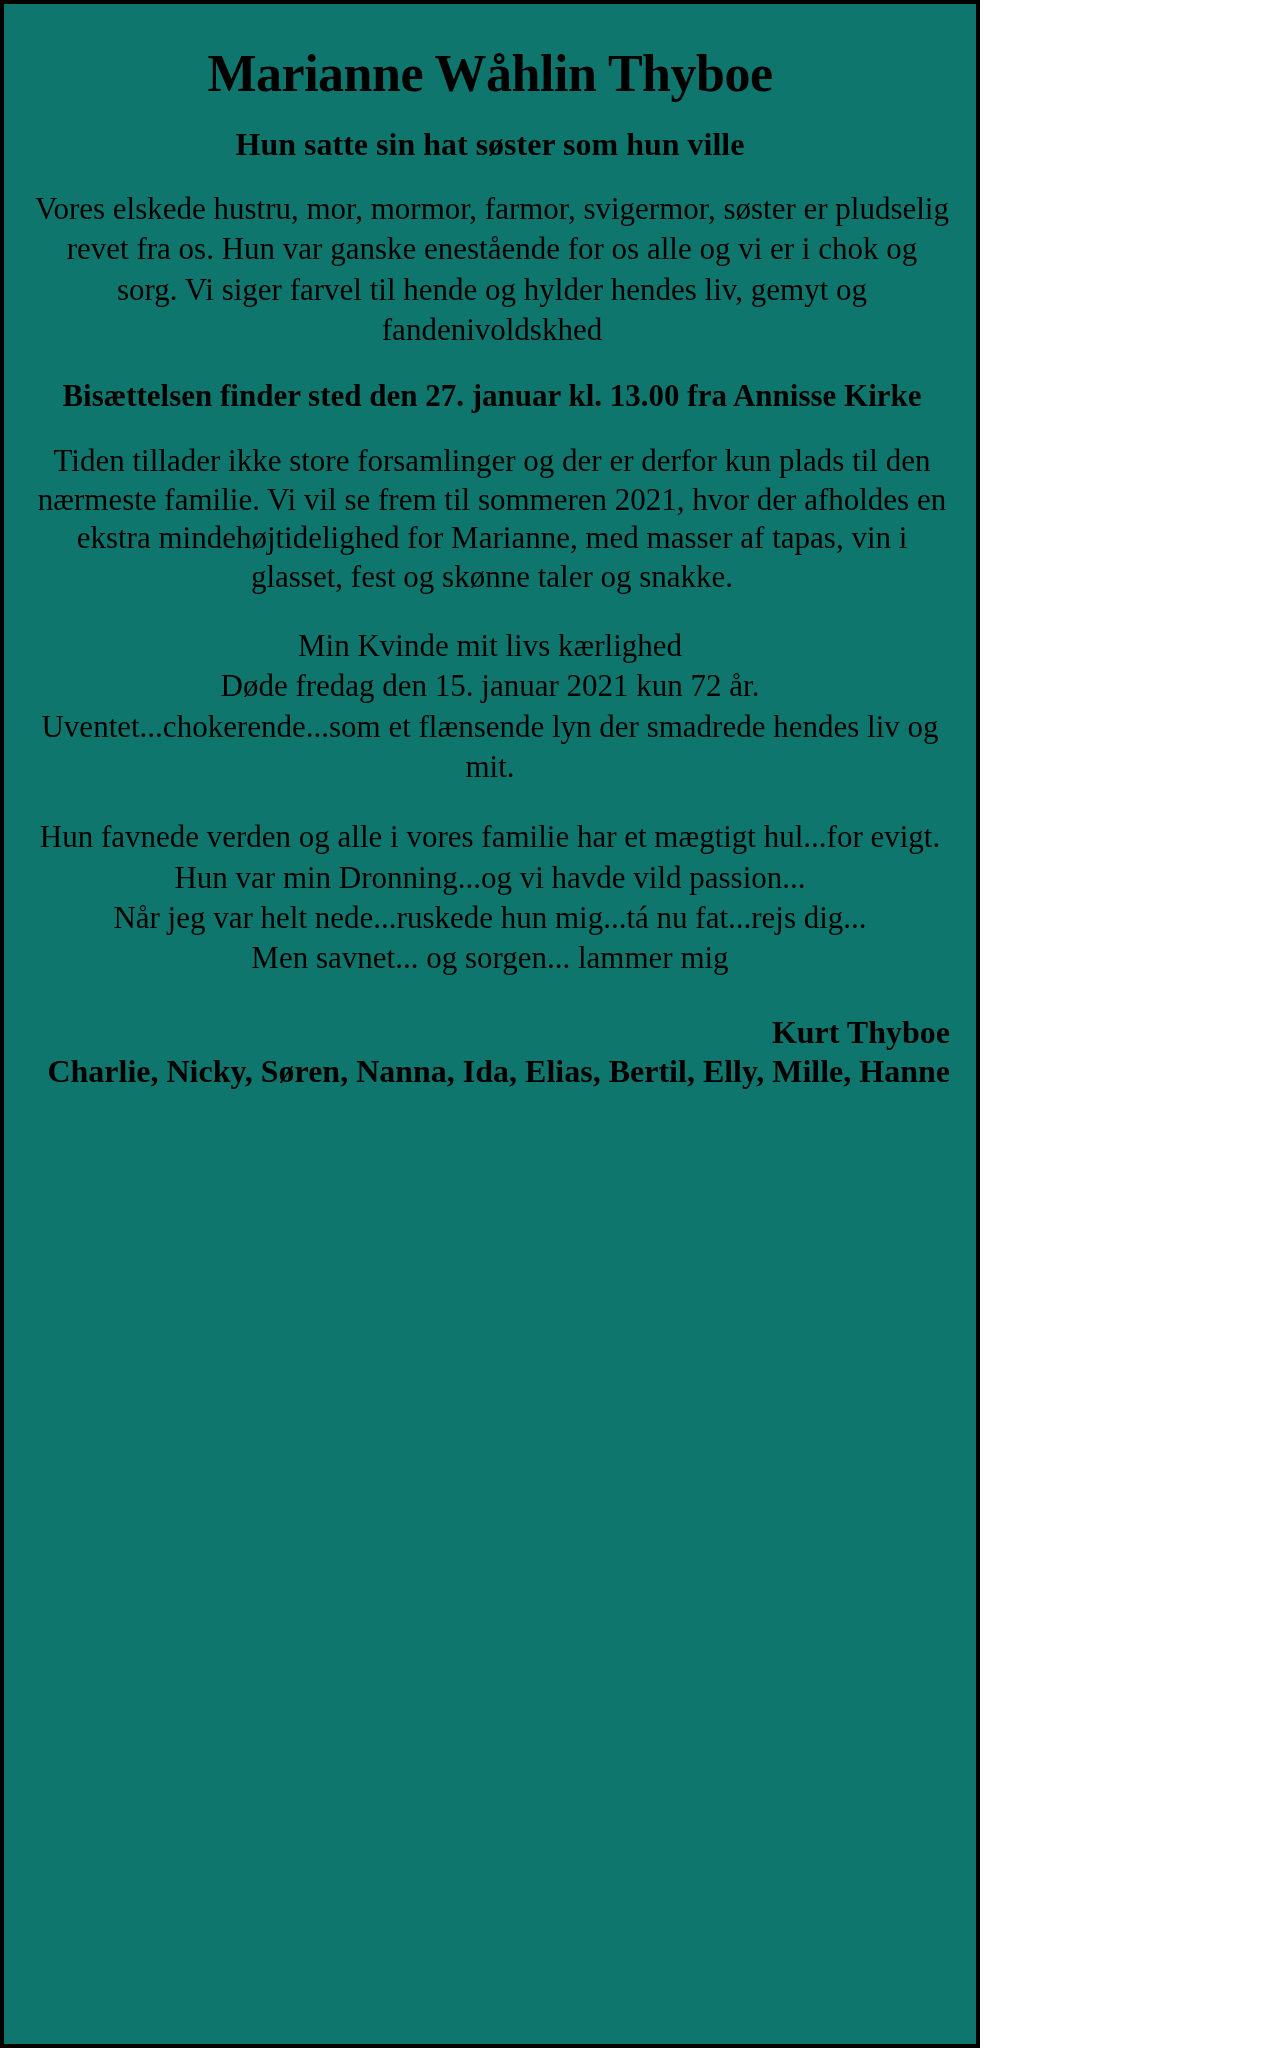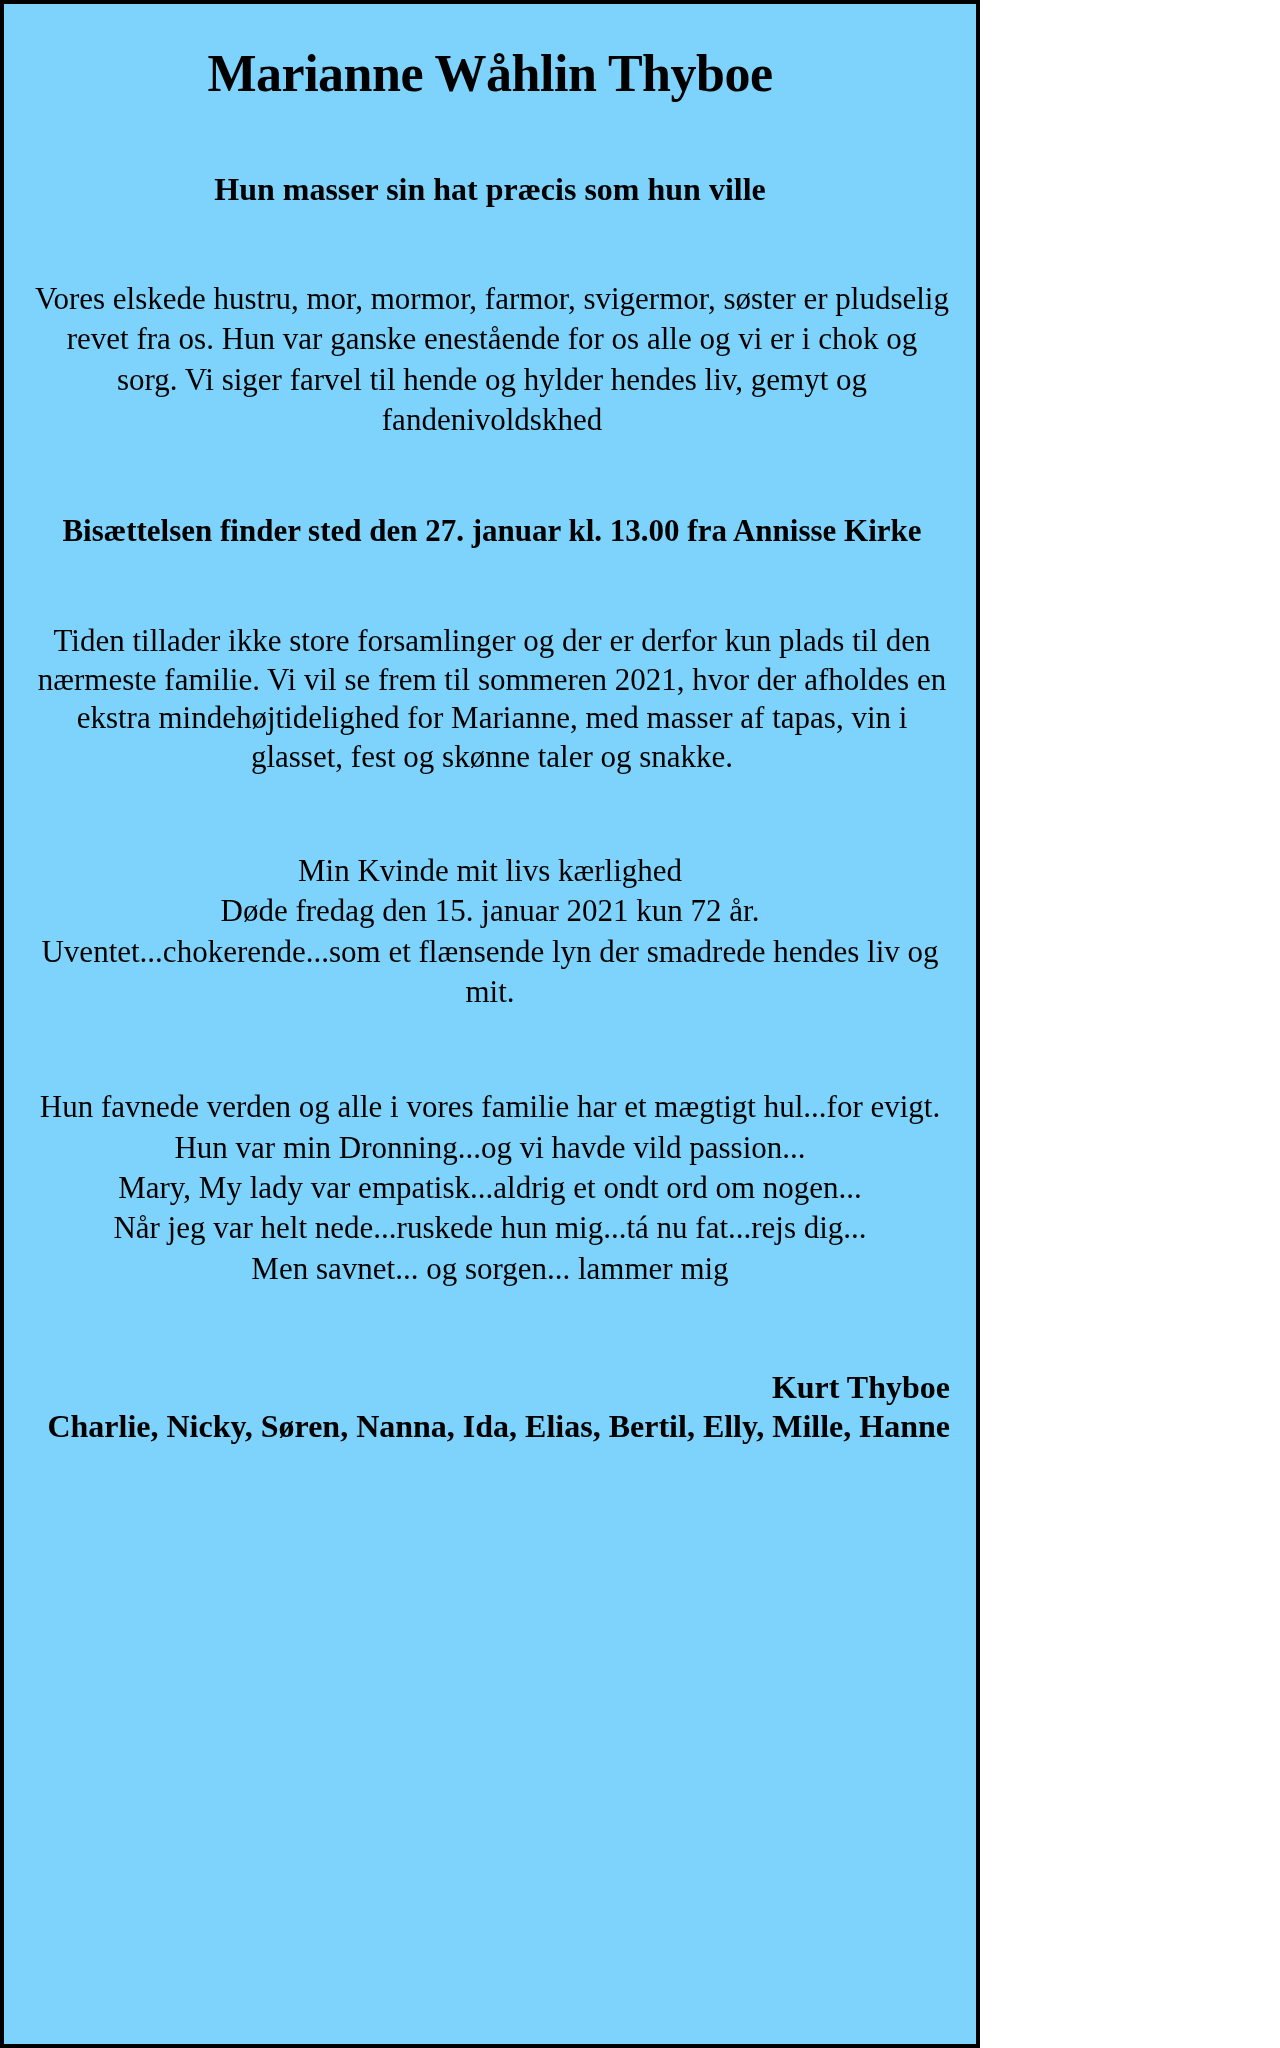--- a/index.html
+++ b/index.html
@@ -12,26 +12,25 @@
     width: 1280px;
     font-family: "Liberation Serif", "DejaVu Serif", serif;
     color: #000000;
     -webkit-font-smoothing: none;
   }
   .notice-frame {
     box-sizing: border-box;
     width: 980px;
     min-height: 2048px;
     margin: 0;
-    background: #7dd3fc;
+    background: #0f766e;
     border: 4px solid #000000;
     padding: 26px 26px 40px 26px;
     display: flex;
     flex-direction: column;
-    gap: 45px;
   }
   .deceased-name {
     text-align: center;
     font-weight: bold;
     font-size: 52px;
     line-height: 1.08;
     letter-spacing: -0.5px;
     margin: 16px 0 0 0;
     padding: 0;
   }
@@ -78,38 +77,37 @@
     min-height: 18px;
   }
 </style>
 </head>
 <body>
 
 <div class="notice-frame">
 
   <h1 class="deceased-name">Marianne Wåhlin Thyboe</h1>
 
-  <h2 class="epitaph">Hun masser sin hat præcis som hun ville</h2>
+  <h2 class="epitaph">Hun satte sin hat søster som hun ville</h2>
 
   <p class="para">Vores elskede hustru, mor, mormor, farmor, svigermor, søster er pludselig revet fra os. Hun var ganske enestående for os alle og vi er i chok og sorg. Vi siger farvel til hende og hylder hendes liv, gemyt og fandenivoldskhed</p>
 
   <p class="para bold">Bisættelsen finder sted den 27. januar kl. 13.00 fra Annisse Kirke</p>
 
   <p class="para tight">Tiden tillader ikke store forsamlinger og der er derfor kun plads til den nærmeste familie. Vi vil se frem til sommeren 2021, hvor der afholdes en ekstra mindehøjtidelighed for Marianne, med masser af tapas, vin i glasset, fest og skønne taler og snakke.</p>
 
   <div class="para-lines">
     <span class="ln">Min Kvinde mit livs kærlighed</span>
     <span class="ln">Døde fredag den 15. januar 2021 kun 72 år.</span>
     <span class="ln">Uventet...chokerende...som et flænsende lyn der smadrede hendes liv og mit.</span>
   </div>
 
   <div class="para-lines">
     <span class="ln">Hun favnede verden og alle i vores familie har et mægtigt hul...for evigt.</span>
     <span class="ln">Hun var min Dronning...og vi havde vild passion...</span>
-    <span class="ln">Mary, My lady var empatisk...aldrig et ondt ord om nogen...</span>
     <span class="ln">Når jeg var helt nede...ruskede hun mig...tá nu fat...rejs dig...</span>
     <span class="ln">Men savnet... og sorgen... lammer mig</span>
   </div>
 
   <div class="signature">
     <span class="ln">Kurt Thyboe</span>
     <span class="ln">Charlie, Nicky, Søren, Nanna, Ida, Elias, Bertil, Elly, Mille, Hanne</span>
   </div>
 
   <div class="spacer-bottom"></div>

